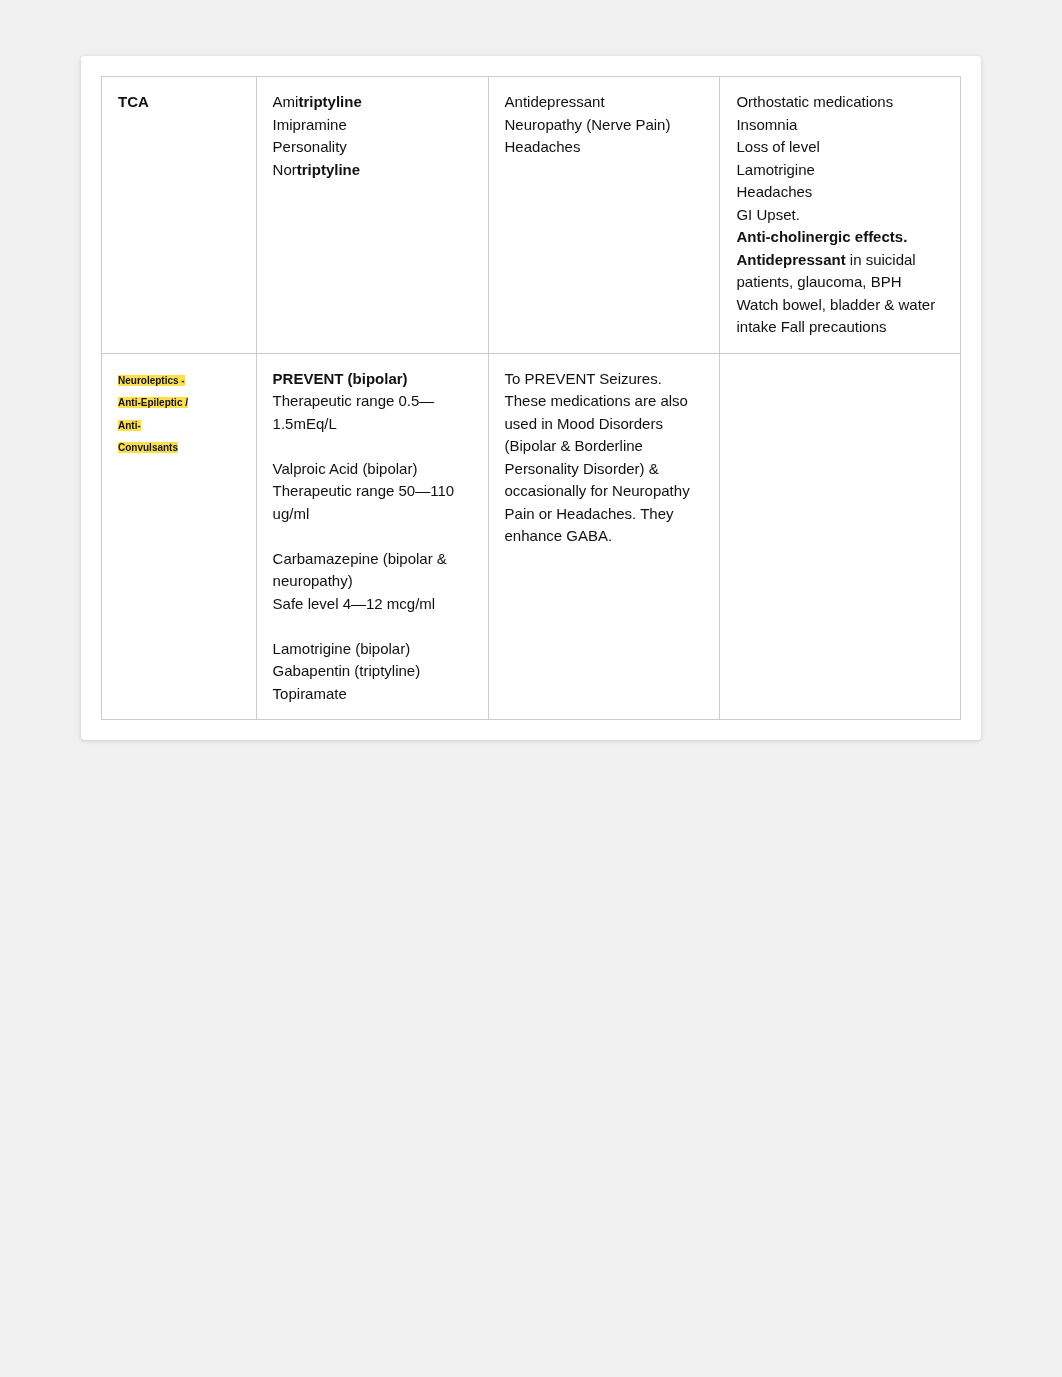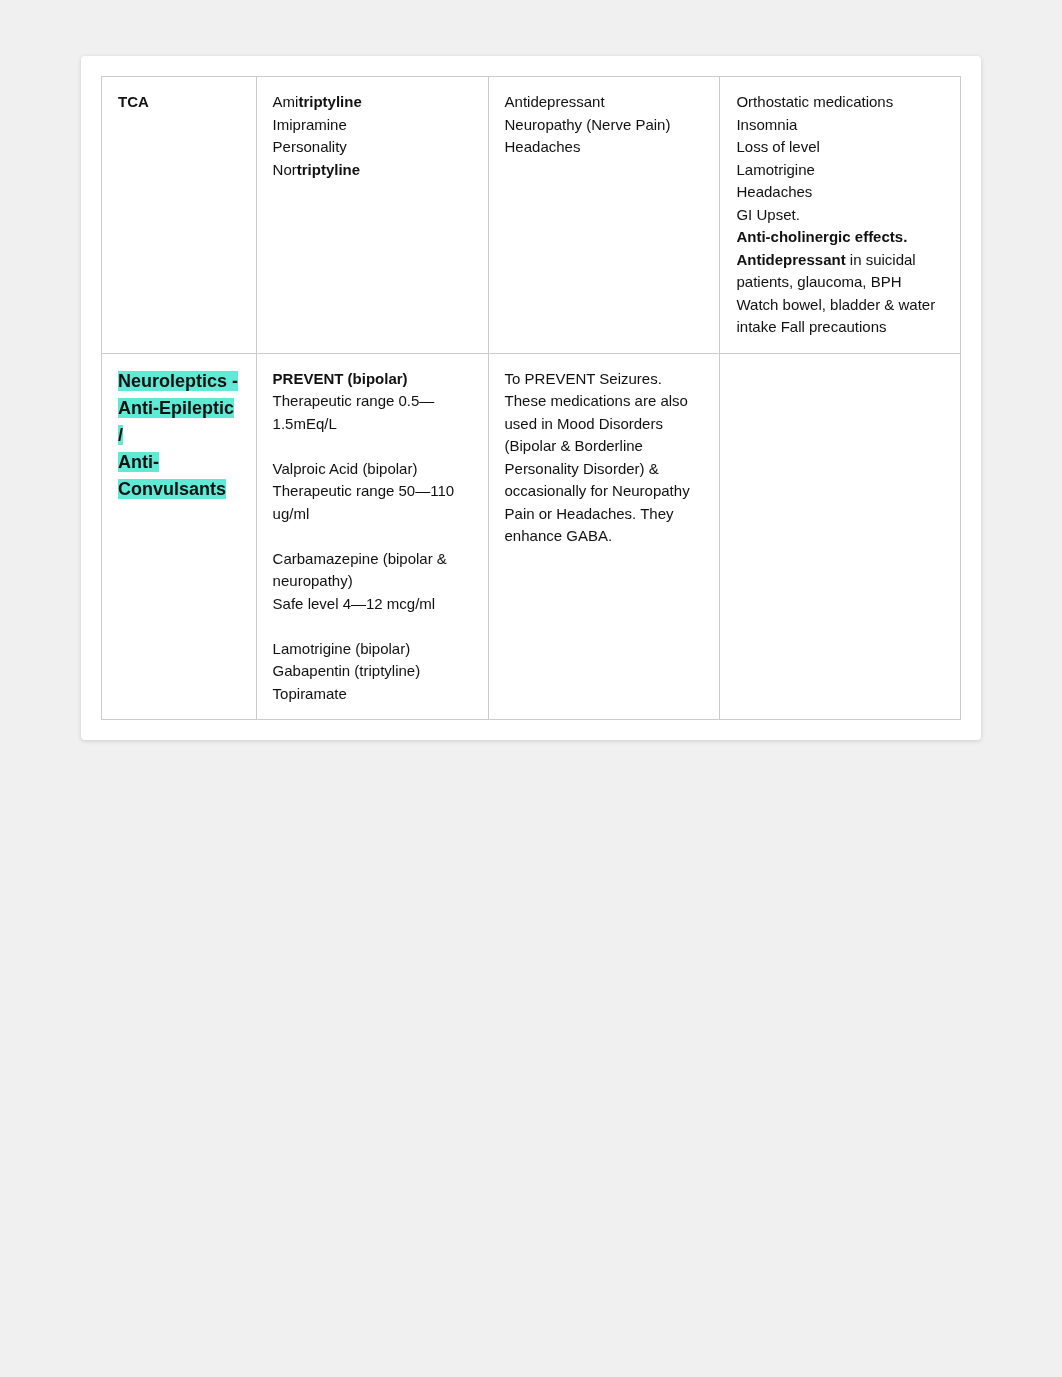--- a/index.html
+++ b/index.html
@@ -27,23 +27,23 @@
       padding: 14px 16px;
       vertical-align: top;
       line-height: 1.5;
     }
     .col-class { width: 18%; }
     .col-meds  { width: 27%; }
     .col-uses  { width: 27%; }
     .col-notes { width: 28%; }
 
     .highlight-yellow {
-      background-color: #5eead4;
+      background-color: #fde047;
       font-weight: bold;
-      font-size: 18px;
+      font-size: 10px;
     }
     .bold { font-weight: bold; }
   </style>
 </head>
 <body>
 
 <div class="page">
   <table>
     <colgroup>
       <col class="col-class">

